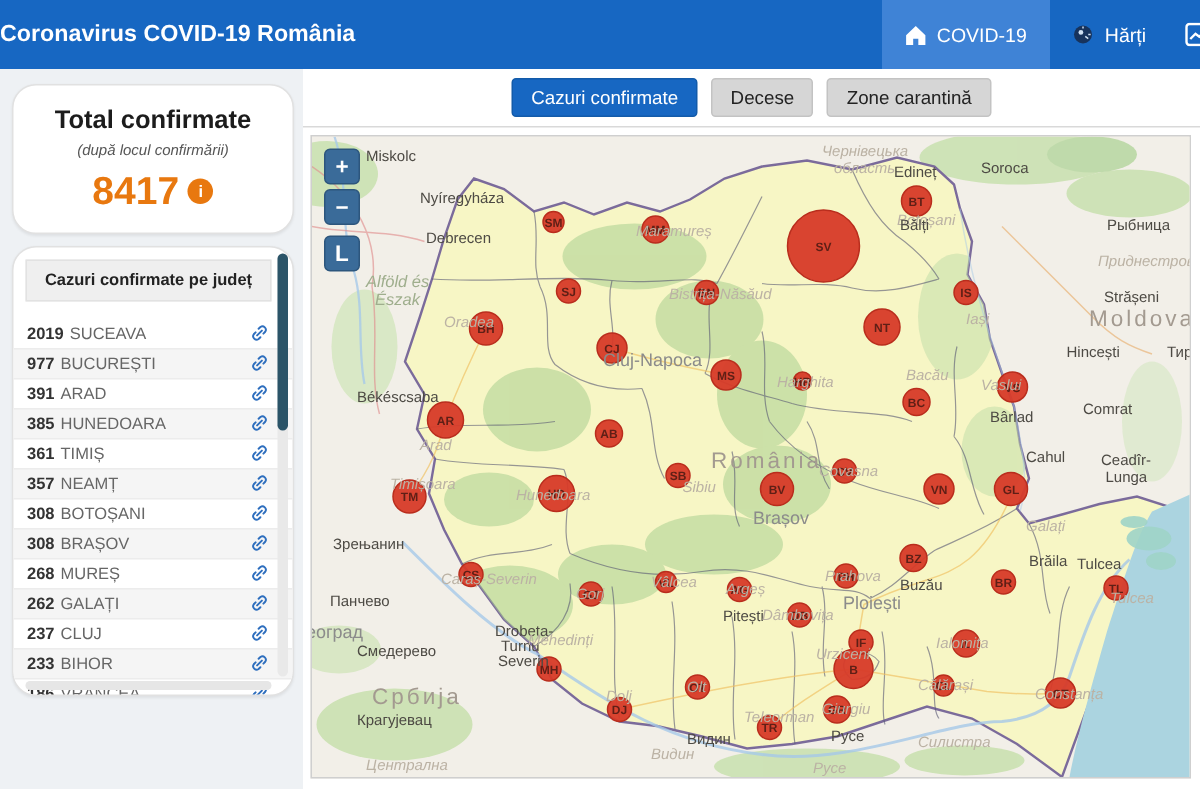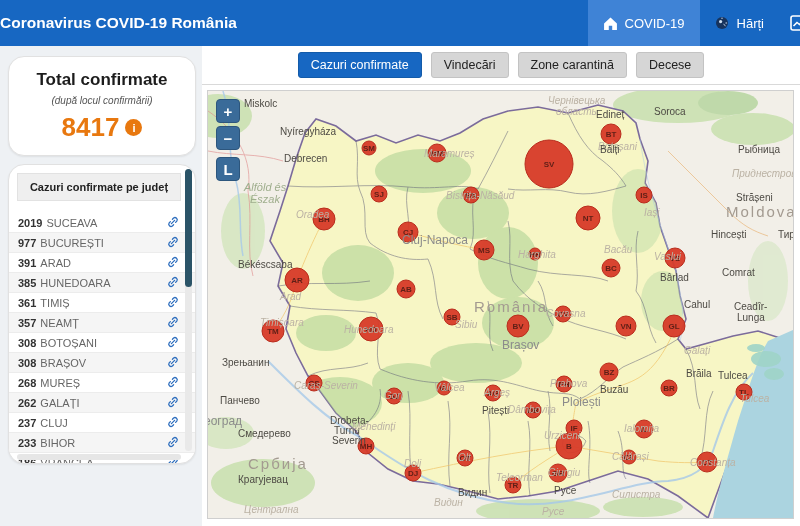--- a/index.html
+++ b/index.html
@@ -276,23 +276,22 @@
   </div>
 </div>
   <div class="vscroll">
       <div class="vthumb"></div>
     </div>
   <div class="hscroll"></div>
 </div>
 
 <div class="tabs">
   <div class="tab active">Cazuri confirmate</div>
-  <div class="tab">Vindecări</div>
+  <div class="tab">Decese</div>
   <div class="tab">Zone carantină</div>
-  <div class="tab">Decese</div>
 </div>
 
 <div class="main">
   <div class="map">
     <svg id="map-svg" width="587" height="427" viewBox="0 0 587 427">
       <defs>
         <clipPath id="ro-clip">
           <polygon points="97,42 108,28 128,35 148,50 168,44 188,52 210,44 232,50 252,42 275,28 300,20 330,16 360,22 390,14 415,20 428,32 432,48 440,70 437,92 448,112 452,135 460,158 468,180 472,205 478,228 470,248 478,258 500,252 525,245 550,240 575,248 583,258 568,272 552,292 540,315 528,345 518,378 508,405 500,427 470,405 440,388 410,380 380,390 350,400 320,405 290,408 260,400 230,393 205,390 180,378 160,362 148,340 128,322 112,300 100,285 88,262 78,238 82,215 70,195 75,172 62,150 72,120 80,95 88,68"></polygon>
         </clipPath>
       </defs>

